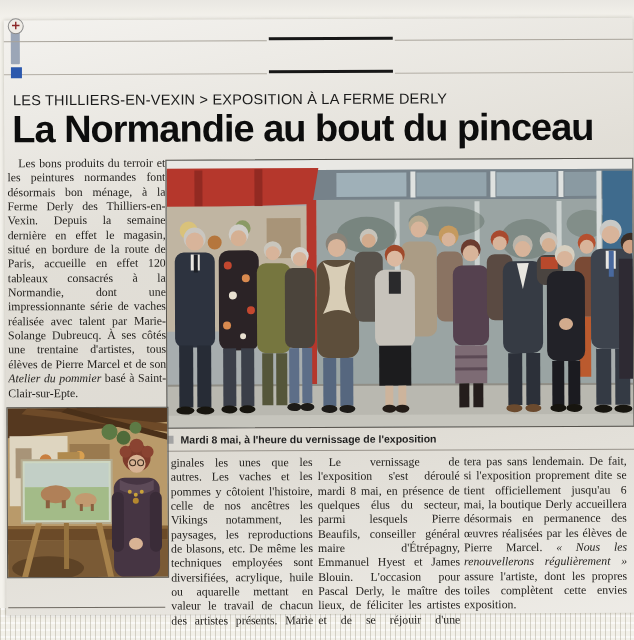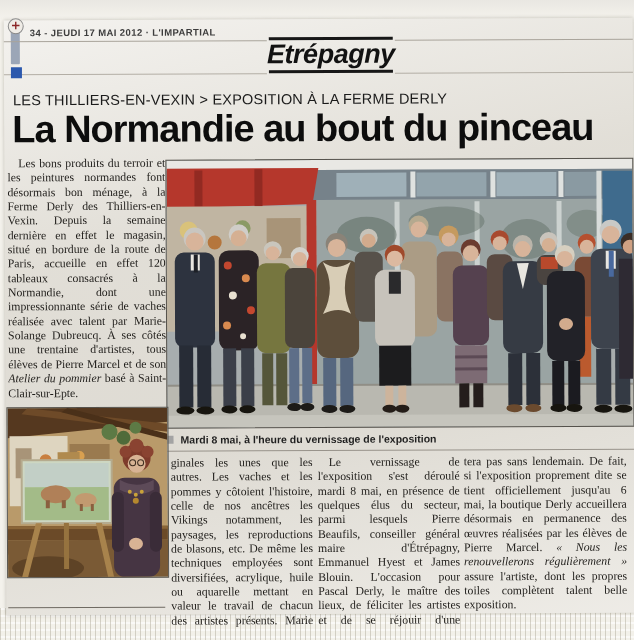--- a/index.html
+++ b/index.html
@@ -74,26 +74,24 @@
 </head>
 <body>
 
 <div class="backing-topstrip"></div>
 <div class="backing-texture"></div>
 
 <div class="paper">
 
   <div class="reg-bar"></div>
   <div class="reg-plus">+</div>
-  <div class="page-info">34 - JEUDI 17 MAI 2012 · L'IMPARTIAL</div>
 
   <div class="rule" style="left:0;top:21px;width:263px;"></div>
   <div class="rule" style="left:391px;top:21px;width:238px;"></div>
   <div class="rule-dark" style="left:265px;top:18px;width:124px;height:3px;"></div>
-  <div class="section-title">Etrépagny</div>
   <div class="rule-dark" style="left:265px;top:51px;width:124px;height:3px;"></div>
   <div class="rule" style="left:0;top:54px;width:263px;background:#b3aea5;"></div>
   <div class="rule" style="left:391px;top:54px;width:238px;background:#b3aea5;"></div>
   <div class="blue-square"></div>
 
   <div class="kicker">LES THILLIERS-EN-VEXIN &gt; EXPOSITION À LA FERME DERLY</div>
   <div class="headline">La Normandie au bout du pinceau</div>
 
   <div class="bodycol col1">
       <p class="indent"><span>Les bons produits du terroir et les peintures normandes font désormais bon ménage, à la Ferme Derly des Thilliers-en-Vexin. Depuis la semaine dernière en effet le magasin, situé en bordure de la route de Paris, accueille en effet 120 tableaux consacrés à la Normandie, dont une impressionnante série de vaches réalisée avec talent par Marie-Solange Dubreucq. À ses côtés une trentaine d'artistes, tous élèves de Pierre Marcel et de son </span><span class="it">Atelier du pommier</span><span> basé à Saint-Clair-sur-Epte.</span></p>
@@ -332,16 +330,16 @@
 
   <div class="caption-left-rule"></div>
 
   <div class="bodycol col2">
       <p><span>ginales les unes que les autres. Les vaches et les pommes y côtoient l'histoire, celle de nos ancêtres les Vikings notamment, les paysages, les reproductions de blasons, etc. De même les techniques employées sont diversifiées, acrylique, huile ou aquarelle mettant en valeur le travail de chacun des artistes présents. Marie Solange Dubreucq, pour sa part, avoue n'en privilégier au-</span></p>
     </div>
   <div class="bodycol col3">
       <p class="indent"><span>Le vernissage de l'exposition s'est déroulé mardi 8 mai, en présence de quelques élus du secteur, parmi lesquels Pierre Beaufils, conseiller général maire d'Étrépagny, Emmanuel Hyest et James Blouin. L'occasion pour Pascal Derly, le maître des lieux, de féliciter les artistes et de se réjouir d'une initiative qui ne res-</span></p>
     </div>
   <div class="bodycol col4">
-      <p><span>tera pas sans lendemain. De fait, si l'exposition proprement dite se tient officiellement jusqu'au 6 mai, la boutique Derly accueillera désormais en permanence des œuvres réalisées par les élèves de Pierre Marcel. </span><span class="it">« Nous les renouvellerons régulièrement »</span><span> assure l'artiste, dont les propres toiles complètent talent belle exposition.</span></p>
+      <p><span>tera pas sans lendemain. De fait, si l'exposition proprement dite se tient officiellement jusqu'au 6 mai, la boutique Derly accueillera désormais en permanence des œuvres réalisées par les élèves de Pierre Marcel. </span><span class="it">« Nous les renouvellerons régulièrement »</span><span> assure l'artiste, dont les propres toiles complètent cette envies exposition.</span></p>
     </div>
 
 </div>
 
 </body></html>

